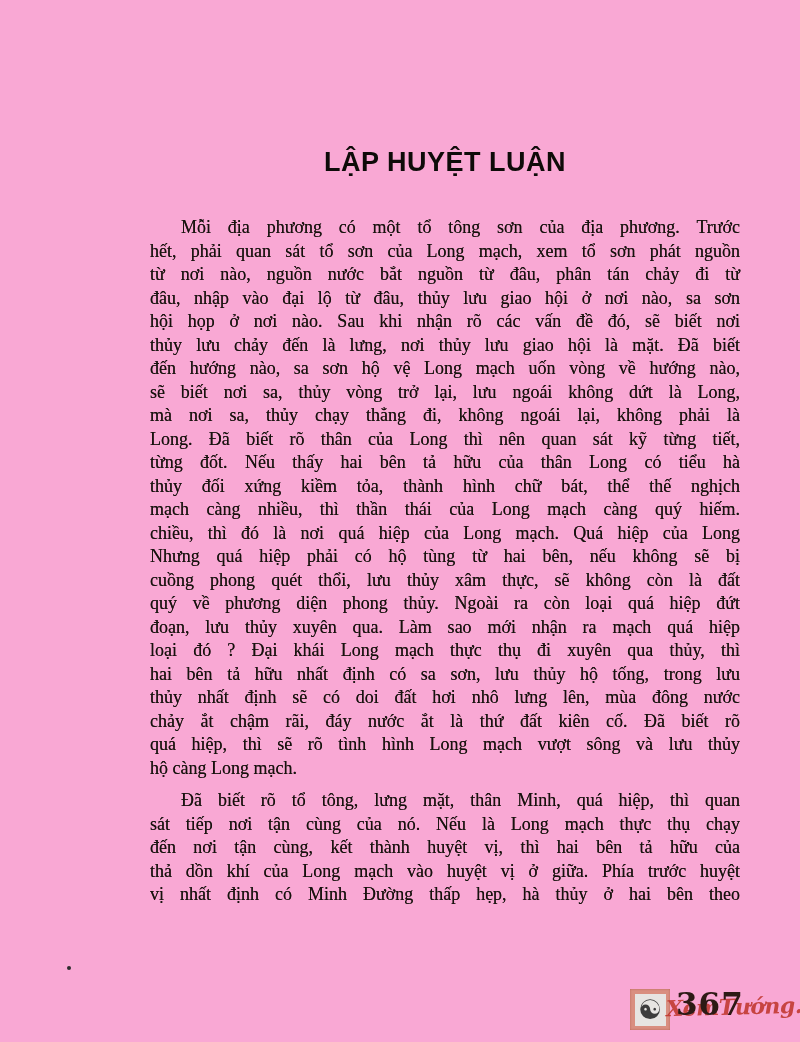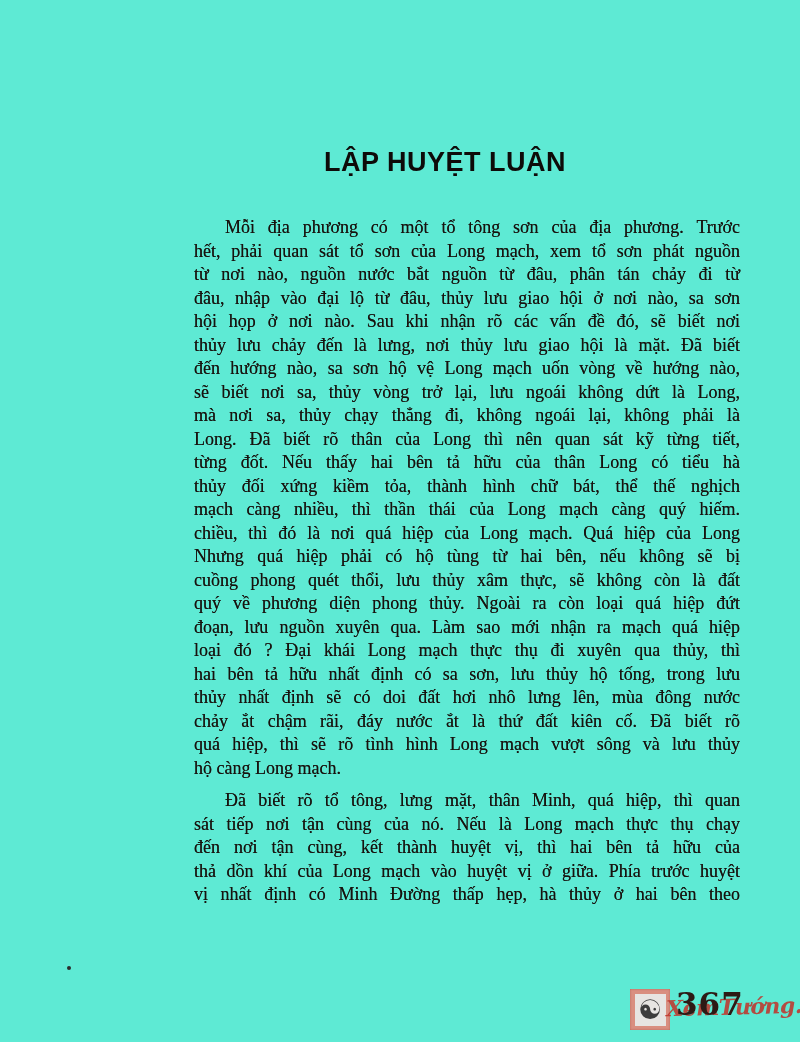--- a/index.html
+++ b/index.html
@@ -1,20 +1,20 @@
 <!DOCTYPE html>
 <html><head>
 <meta charset="utf-8">
 <style>
   html, body { margin: 0; padding: 0; background: #ffffff; }
   .page {
     position: relative;
     width: 800px;
     height: 1042px;
-    background: #5eead4;
+    background: #f9a8d4;
     overflow: hidden;
     font-family: "Liberation Serif", "DejaVu Serif", serif;
     color: #17120e;
   }
   .page-title {
     position: absolute;
     left: 150px;
     top: 147px;
     width: 590px;
     margin: 0;
@@ -33,21 +33,20 @@
     font-size: 18px;
     line-height: 23.5px;
     text-shadow: 0 0 0.4px rgba(25, 18, 12, 0.75);
   }
   .para { margin: 0; }
   .para + .para { margin-top: 9px; }
   .line {
     text-align: justify;
     text-align-last: justify;
     white-space: nowrap;
-    margin-left: 44px;
   }
   .para .line:first-child { text-indent: 31px; }
   .para.no-jl .line:last-child { text-align-last: left; }
   .speck {
     position: absolute;
     left: 67px;
     top: 966px;
     width: 4px;
     height: 4px;
     border-radius: 50%;
@@ -129,21 +128,21 @@
         <div class="line">sẽ biết nơi sa, thủy vòng trở lại, lưu ngoái không dứt là Long,</div>
         <div class="line">mà nơi sa, thủy chạy thẳng đi, không ngoái lại, không phải là</div>
         <div class="line">Long. Đã biết rõ thân của Long thì nên quan sát kỹ từng tiết,</div>
         <div class="line">từng đốt. Nếu thấy hai bên tả hữu của thân Long có tiểu hà</div>
         <div class="line">thủy đối xứng kiềm tỏa, thành hình chữ bát, thể thế nghịch</div>
         <div class="line">mạch càng nhiều, thì thần thái của Long mạch càng quý hiếm.</div>
         <div class="line">chiều, thì đó là nơi quá hiệp của Long mạch. Quá hiệp của Long</div>
         <div class="line">Nhưng quá hiệp phải có hộ tùng từ hai bên, nếu không sẽ bị</div>
         <div class="line">cuồng phong quét thổi, lưu thủy xâm thực, sẽ không còn là đất</div>
         <div class="line">quý về phương diện phong thủy. Ngoài ra còn loại quá hiệp đứt</div>
-        <div class="line">đoạn, lưu nguồn xuyên qua. Làm sao mới nhận ra mạch quá hiệp</div>
+        <div class="line">đoạn, lưu thủy xuyên qua. Làm sao mới nhận ra mạch quá hiệp</div>
         <div class="line">loại đó ? Đại khái Long mạch thực thụ đi xuyên qua thủy, thì</div>
         <div class="line">hai bên tả hữu nhất định có sa sơn, lưu thủy hộ tống, trong lưu</div>
         <div class="line">thủy nhất định sẽ có doi đất hơi nhô lưng lên, mùa đông nước</div>
         <div class="line">chảy ắt chậm rãi, đáy nước ắt là thứ đất kiên cố. Đã biết rõ</div>
         <div class="line">quá hiệp, thì sẽ rõ tình hình Long mạch vượt sông và lưu thủy</div>
         <div class="line">hộ càng Long mạch.</div>
       </div>
     <div class="para">
         <div class="line">Đã biết rõ tổ tông, lưng mặt, thân Minh, quá hiệp, thì quan</div>
         <div class="line">sát tiếp nơi tận cùng của nó. Nếu là Long mạch thực thụ chạy</div>

